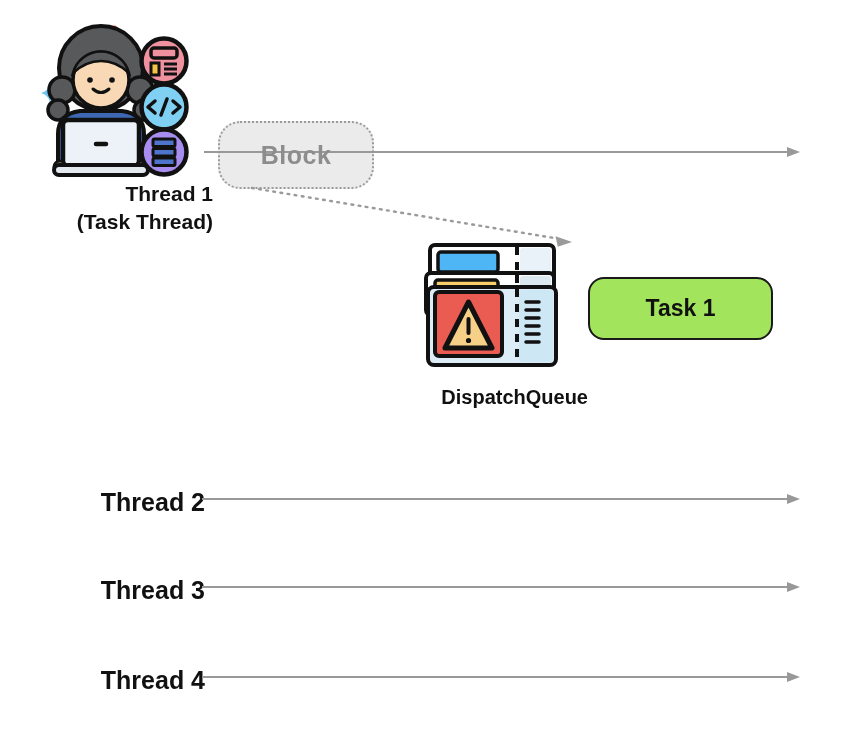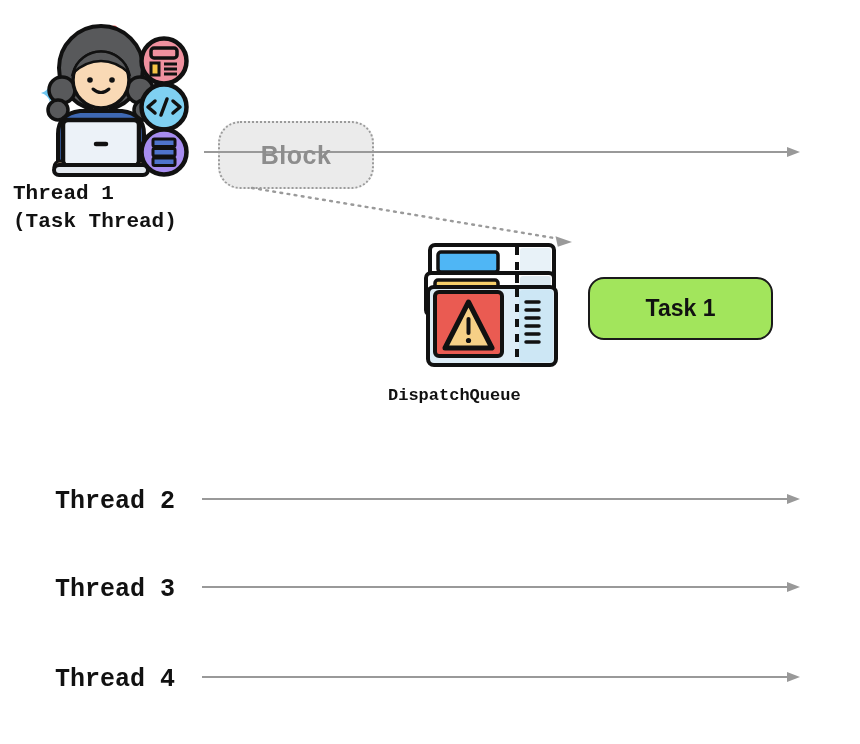--- a/index.html
+++ b/index.html
@@ -16,21 +16,21 @@
     --ticket-stub: #cde7f5;
     --triangle-fill: #f6d086;
   }
   html,body{margin:0;padding:0;background:#ffffff;}
   .canvas{
     position:relative; width:860px; height:744px; background:#ffffff; overflow:hidden;
     font-family:"Liberation Sans","DejaVu Sans",sans-serif; color:var(--text);
   }
   .abs{position:absolute;}
   .lbl{
-    font-weight:700; color:var(--text); text-align:left; white-space:nowrap;font-family:Liberation Mono, monospace;
+    font-weight:700; color:var(--text); text-align:right; white-space:nowrap;
   }
   .thread-lbl{font-size:25px; line-height:26px;}
   .thread1-lbl{font-size:21px; line-height:28px;}
   
   .tline{
     position:absolute; height:2px; background:var(--line); z-index:2;
   }
   .tline::after{
     content:""; position:absolute; right:-12px; top:50%; transform:translateY(-50%);
     width:0; height:0;
@@ -172,21 +172,21 @@
         <line x1="103" y1="63" x2="116" y2="63"></line>
         <line x1="103" y1="71" x2="116" y2="71"></line>
         <line x1="103" y1="79" x2="116" y2="79"></line>
         <line x1="103" y1="87" x2="116" y2="87"></line>
         <line x1="103" y1="95" x2="116" y2="95"></line>
         <line x1="103" y1="103" x2="116" y2="103"></line>
       </g>
     </g>
   </svg>
 
-  <div class="abs lbl" style="left:388px; top:386px; width:200px; font-size:17px;">DispatchQueue</div>
+  <div class="abs lbl" style="left:388px; top:386px; width:200px; font-size:20px;">DispatchQueue</div>
 
   <div class="task">
     <span class="task-text">Task 1</span>
   </div>
 
   <div class="abs lbl thread-lbl" style="left:55px; top:489px; width:150px;">Thread 2</div>
   <div class="abs lbl thread-lbl" style="left:55px; top:577px; width:150px;">Thread 3</div>
   <div class="abs lbl thread-lbl" style="left:55px; top:667px; width:150px;">Thread 4</div>
 
 </div>

